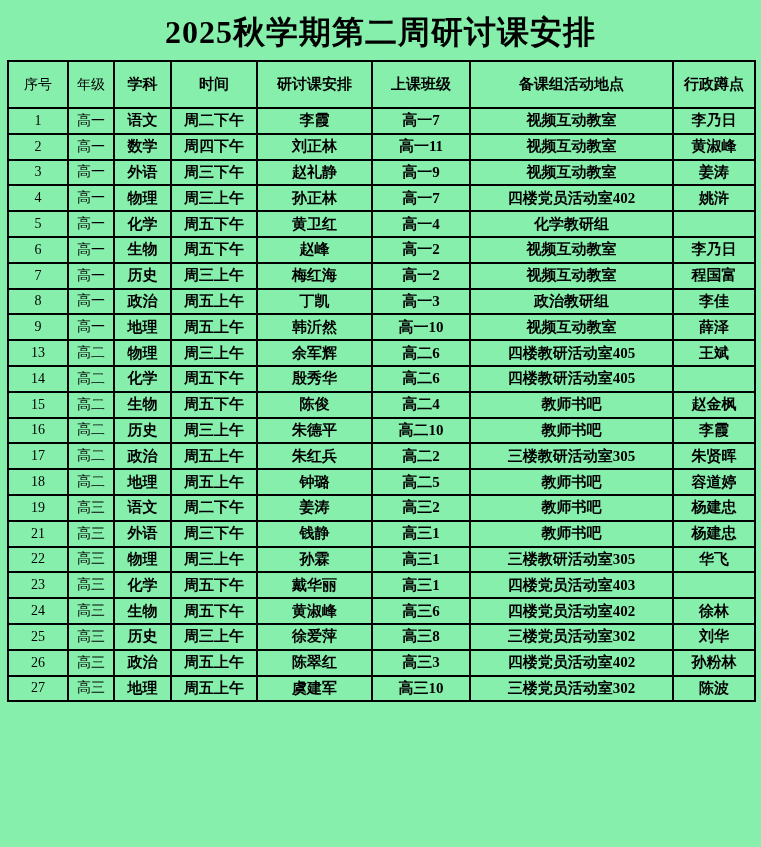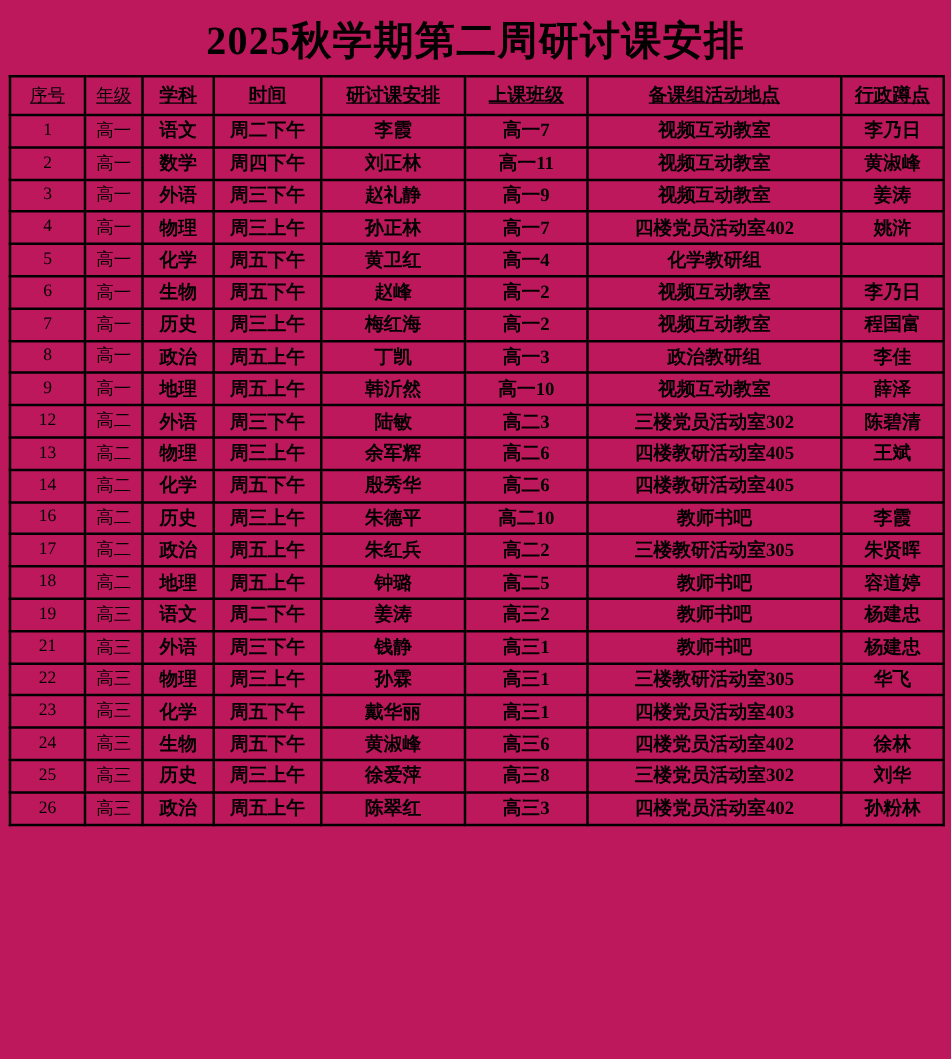--- a/index.html
+++ b/index.html
@@ -8,21 +8,21 @@
     padding: 0;
     width: 761px;
     height: 847px;
     background: #ffffff;
     font-family: "Liberation Serif", "DejaVu Serif", serif;
     overflow: hidden;
   }
   .page {
     width: 761px;
     height: 847px;
-    background: #be185d;
+    background: #86efac;
   }
   h1.title {
     margin: 0;
     padding: 14px 0 10px 0;
     text-align: center;
     font-size: 32px;
     line-height: 36px;
     font-weight: bold;
     color: #000000;
     letter-spacing: 1px;
@@ -38,24 +38,23 @@
   table.schedule td {
     border: 2px solid #000000;
     text-align: center;
     vertical-align: middle;
     padding: 0 2px;
     color: #000000;
     overflow: hidden;
     white-space: nowrap;
   }
   table.schedule th {
-    height: 31px;
+    height: 47px;
     font-size: 15px;
     font-weight: bold;
-    text-decoration: underline;
   }
   table.schedule td {
     height: 25.8px;
     font-size: 15px;
     font-weight: bold;
   }
   
   table.schedule th:nth-child(1), table.schedule td:nth-child(1) { width: 60px; }
   table.schedule th:nth-child(2), table.schedule td:nth-child(2) { width: 46px; }
   table.schedule th:nth-child(3), table.schedule td:nth-child(3) { width: 57px; }
@@ -177,50 +176,50 @@
           <td>9</td>
           <td>高一</td>
           <td>地理</td>
           <td>周五上午</td>
           <td>韩沂然</td>
           <td>高一10</td>
           <td>视频互动教室</td>
           <td>薛泽</td>
         </tr>
         <tr>
-          <td>12</td>
-          <td>高二</td>
-          <td>外语</td>
-          <td>周三下午</td>
-          <td>陆敏</td>
-          <td>高二3</td>
-          <td>三楼党员活动室302</td>
-          <td>陈碧清</td>
-        </tr>
-        <tr>
           <td>13</td>
           <td>高二</td>
           <td>物理</td>
           <td>周三上午</td>
           <td>余军辉</td>
           <td>高二6</td>
           <td>四楼教研活动室405</td>
           <td>王斌</td>
         </tr>
         <tr>
           <td>14</td>
           <td>高二</td>
           <td>化学</td>
           <td>周五下午</td>
           <td>殷秀华</td>
           <td>高二6</td>
           <td>四楼教研活动室405</td>
           <td></td>
         </tr>
         <tr>
+          <td>15</td>
+          <td>高二</td>
+          <td>生物</td>
+          <td>周五下午</td>
+          <td>陈俊</td>
+          <td>高二4</td>
+          <td>教师书吧</td>
+          <td>赵金枫</td>
+        </tr>
+        <tr>
           <td>16</td>
           <td>高二</td>
           <td>历史</td>
           <td>周三上午</td>
           <td>朱德平</td>
           <td>高二10</td>
           <td>教师书吧</td>
           <td>李霞</td>
         </tr>
         <tr>
@@ -305,16 +304,26 @@
         </tr>
         <tr>
           <td>26</td>
           <td>高三</td>
           <td>政治</td>
           <td>周五上午</td>
           <td>陈翠红</td>
           <td>高三3</td>
           <td>四楼党员活动室402</td>
           <td>孙粉林</td>
+        </tr>
+        <tr>
+          <td>27</td>
+          <td>高三</td>
+          <td>地理</td>
+          <td>周五上午</td>
+          <td>虞建军</td>
+          <td>高三10</td>
+          <td>三楼党员活动室302</td>
+          <td>陈波</td>
         </tr>
       </tbody>
   </table>
 </div>
 
 </body></html>

